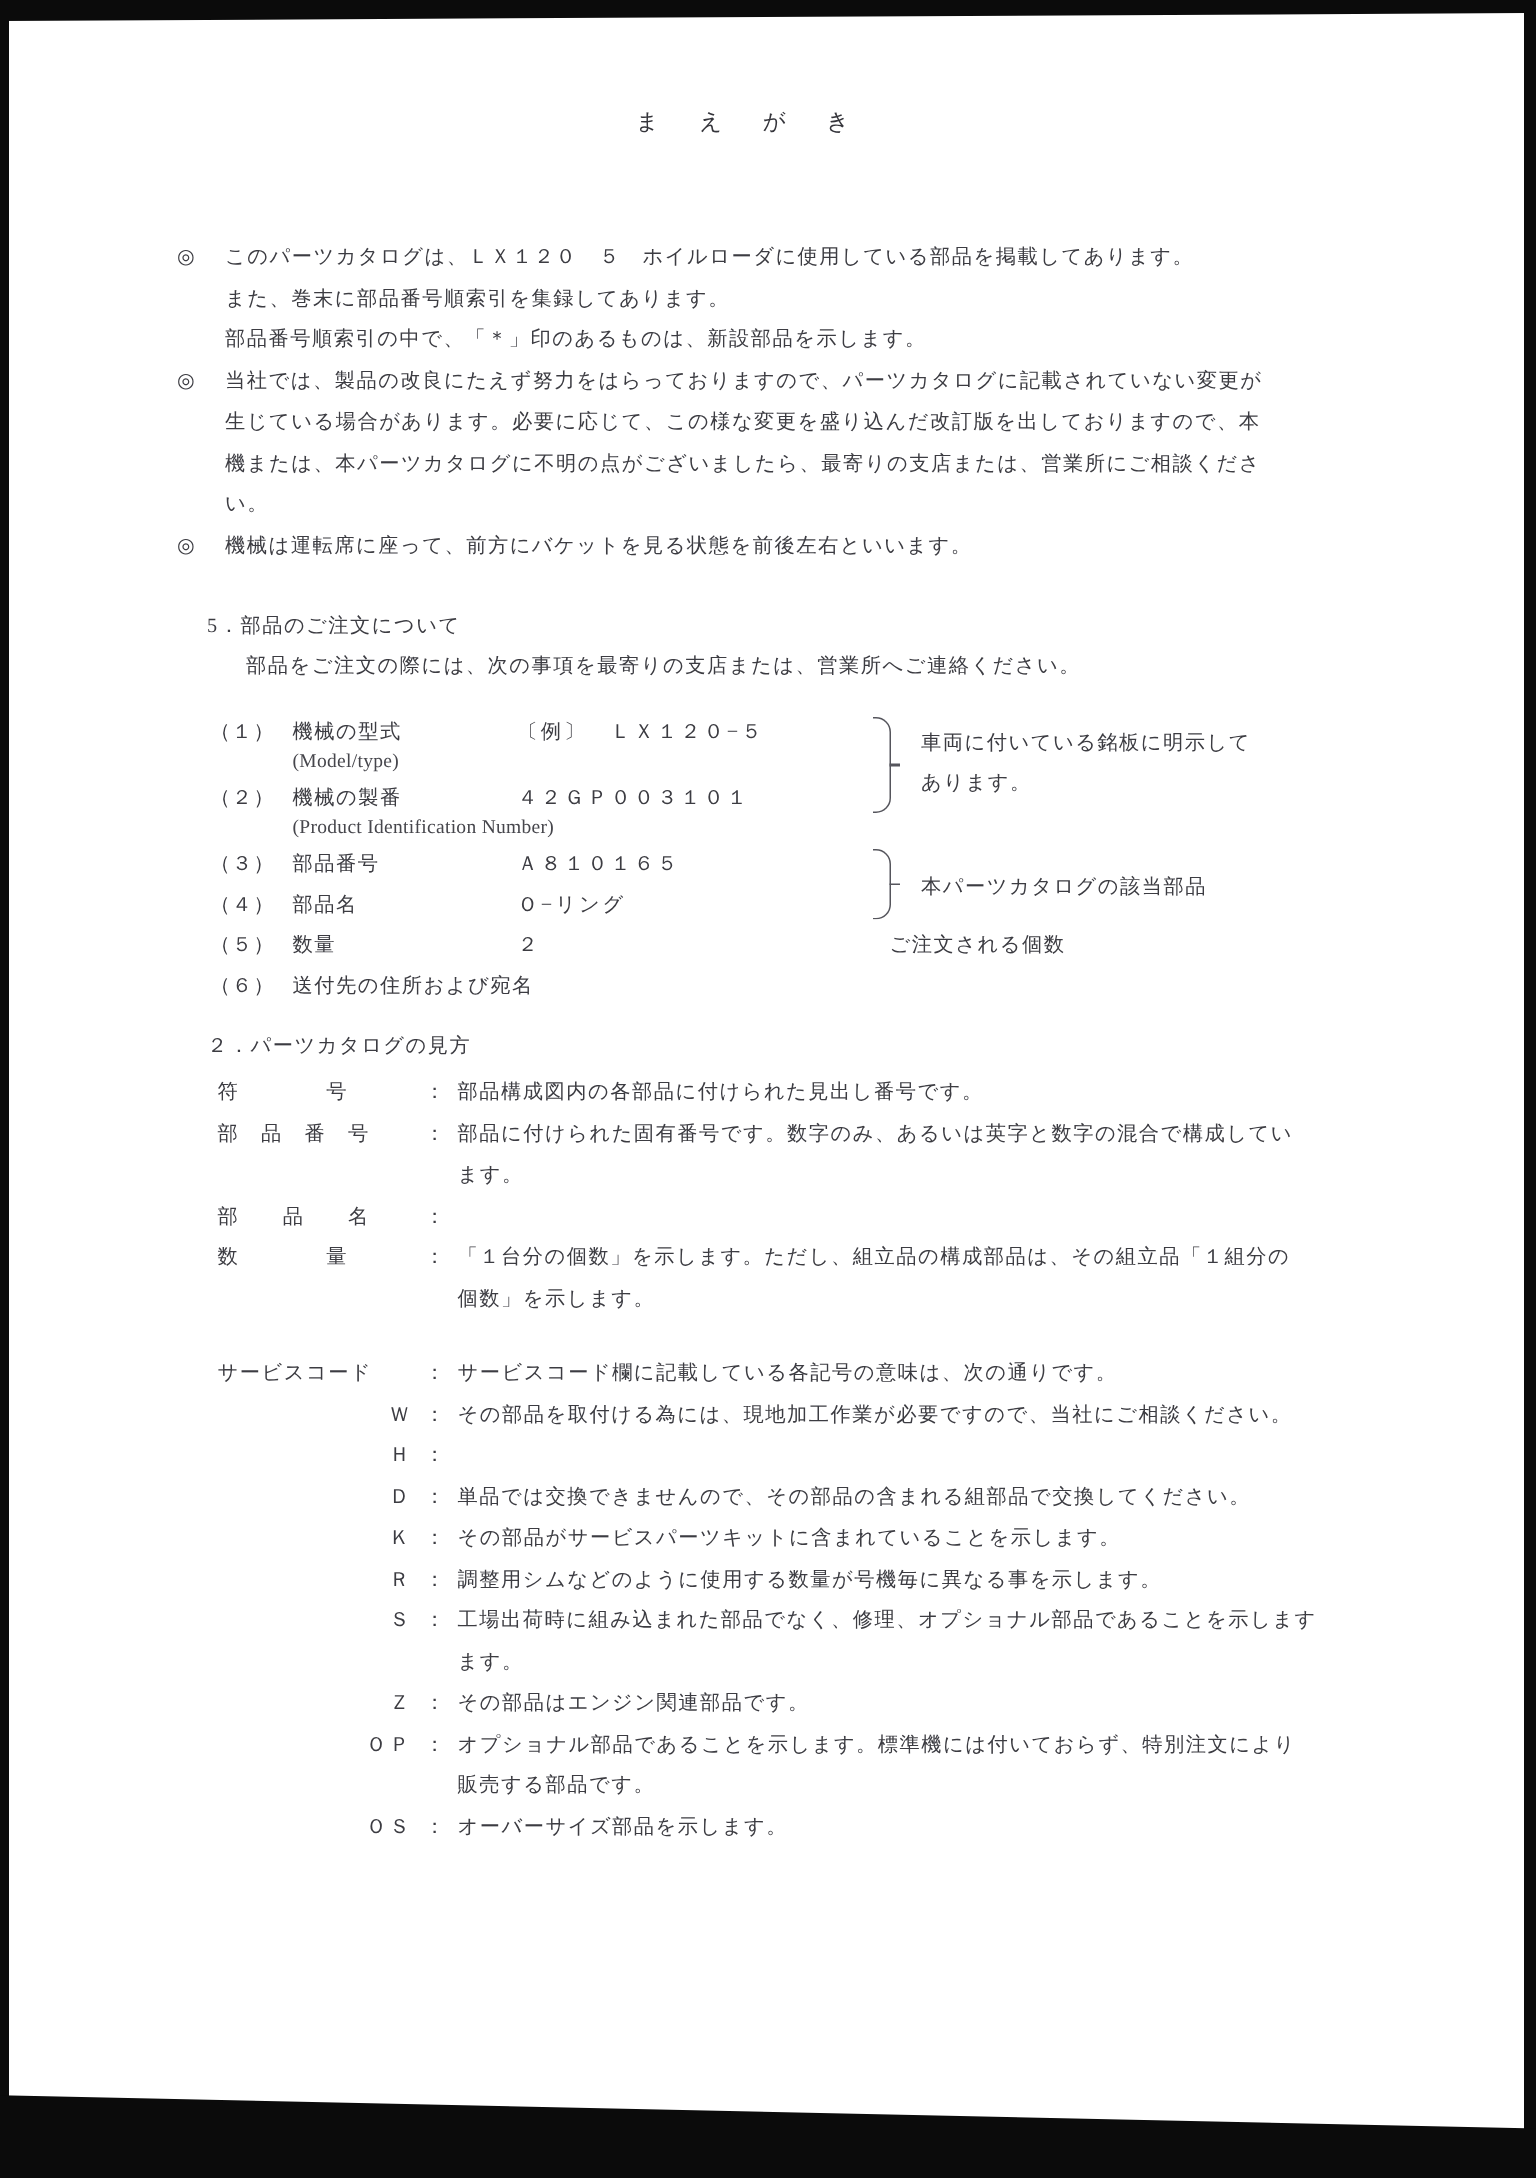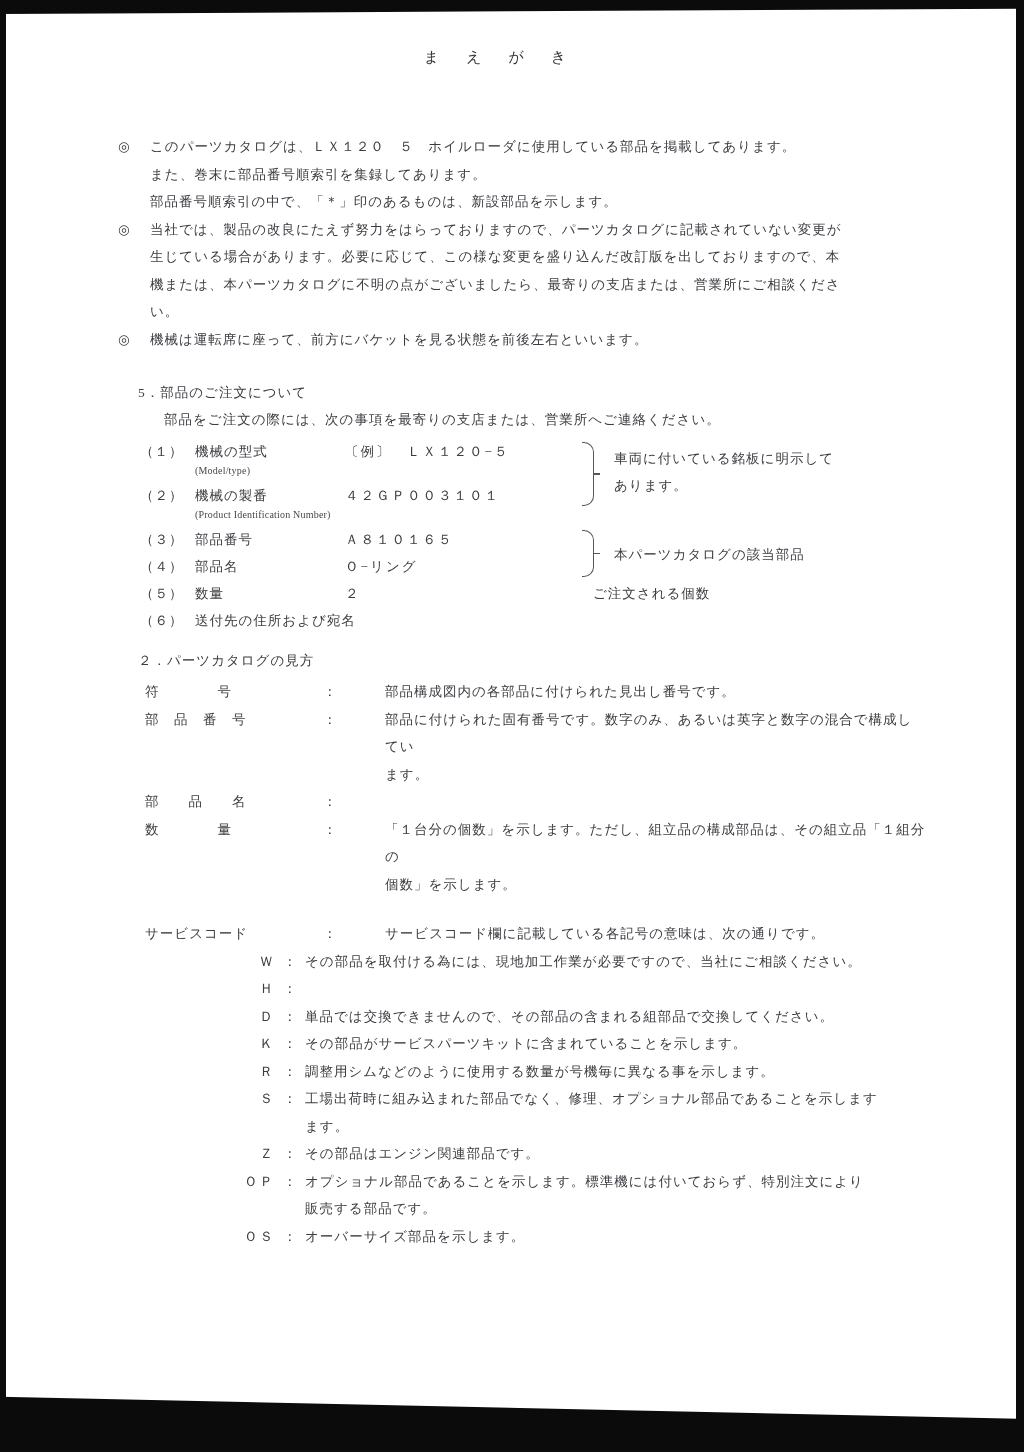--- a/index.html
+++ b/index.html
@@ -15,60 +15,60 @@
   .edge { position:absolute; background:#0b0b0b; z-index:5; }
   .edge-top { left:0; top:0; width:100%; height:14px;
     clip-path:polygon(0 0,100% 0,100% 62%,0 100%); }
   .edge-left { left:0; top:0; width:6px; height:100%; }
   .edge-right { right:0; top:0; width:8px; height:100%; }
   .edge-bottom { left:0; bottom:0; width:100%; height:60px;
     clip-path:polygon(0 8%, 100% 45%, 100% 100%, 0 100%); }
 
   .doc {
     position:absolute; left:0; top:0; width:1024px; height:1452px;
-    padding:48px 98px 0 118px;
+    padding:72px 98px 0 118px;
     font-size:13.5px; letter-spacing:1px;
   }
   .title {
     font-size:15px; font-weight:normal; letter-spacing:6px;
     text-align:center; width:760px; margin-bottom:66px;
     color:#35353b;
   }
   
   .note { display:flex; line-height:27.5px; }
   .note .mark { width:32px; flex:none; }
   .note-lines { flex:1; }
 
   
   .sec1-heading { margin-top:26px; margin-left:20px; line-height:27px; }
-  .sec1-intro { margin-left:46px; line-height:27px; margin-bottom:8px; }
+  .sec1-intro { margin-left:46px; line-height:27px; margin-bottom:20px; }
   .order-table { position:relative; margin-left:22px; margin-top:4px; }
   .order-row { display:flex; align-items:flex-start; margin-bottom:6px; }
   .ono { width:55px; flex:none; line-height:21px; }
   .olabel { width:150px; flex:none; line-height:21px; white-space:nowrap; }
-  .osub { font-size:10px; letter-spacing:0.2px; line-height:17px; color:#46464c; }
+  .osub { font-size:13px; letter-spacing:0.2px; line-height:17px; color:#46464c; }
   .ovalue { width:248px; flex:none; line-height:21px; letter-spacing:2px; white-space:nowrap; }
   .onote { flex:1; line-height:21px; white-space:nowrap; }
   .brace {
     position:absolute; width:12px;
     border:1.5px solid #55555c; border-left:none;
     border-radius:0 10px 10px 0;
   }
   .brace:after {
     content:""; position:absolute; right:-7px; top:50%;
     width:7px; height:1.5px; margin-top:-0.75px; background:#55555c;
   }
   .brace-1 { left:442px; top:1px; height:64px; }
   .brace-note-1 { position:absolute; left:474px; top:4px; line-height:27px; white-space:nowrap; }
   .brace-2 { left:442px; top:89px; height:47px; }
   .brace-note-2 { position:absolute; left:474px; top:100px; line-height:27px; white-space:nowrap; }
 
   
   .sec2-heading { margin-top:16px; margin-left:20px; line-height:27px; margin-bottom:4px; }
-  .term-row { display:flex; margin-left:27px; line-height:27.5px;gap:40px; }
+  .term-row { display:flex; margin-left:27px; line-height:27.5px; }
   .term { width:138px; flex:none; white-space:nowrap; }
   .colon { width:22px; flex:none; text-align:left; }
   .term-lines { width:616px; }
   .service-block { margin-top:22px; }
   .code-row { display:flex; margin-left:27px; line-height:27.5px; }
   .code { width:138px; flex:none; text-align:right; padding-right:8px; letter-spacing:2px; }
 </style>
 </head>
 <body>
 

